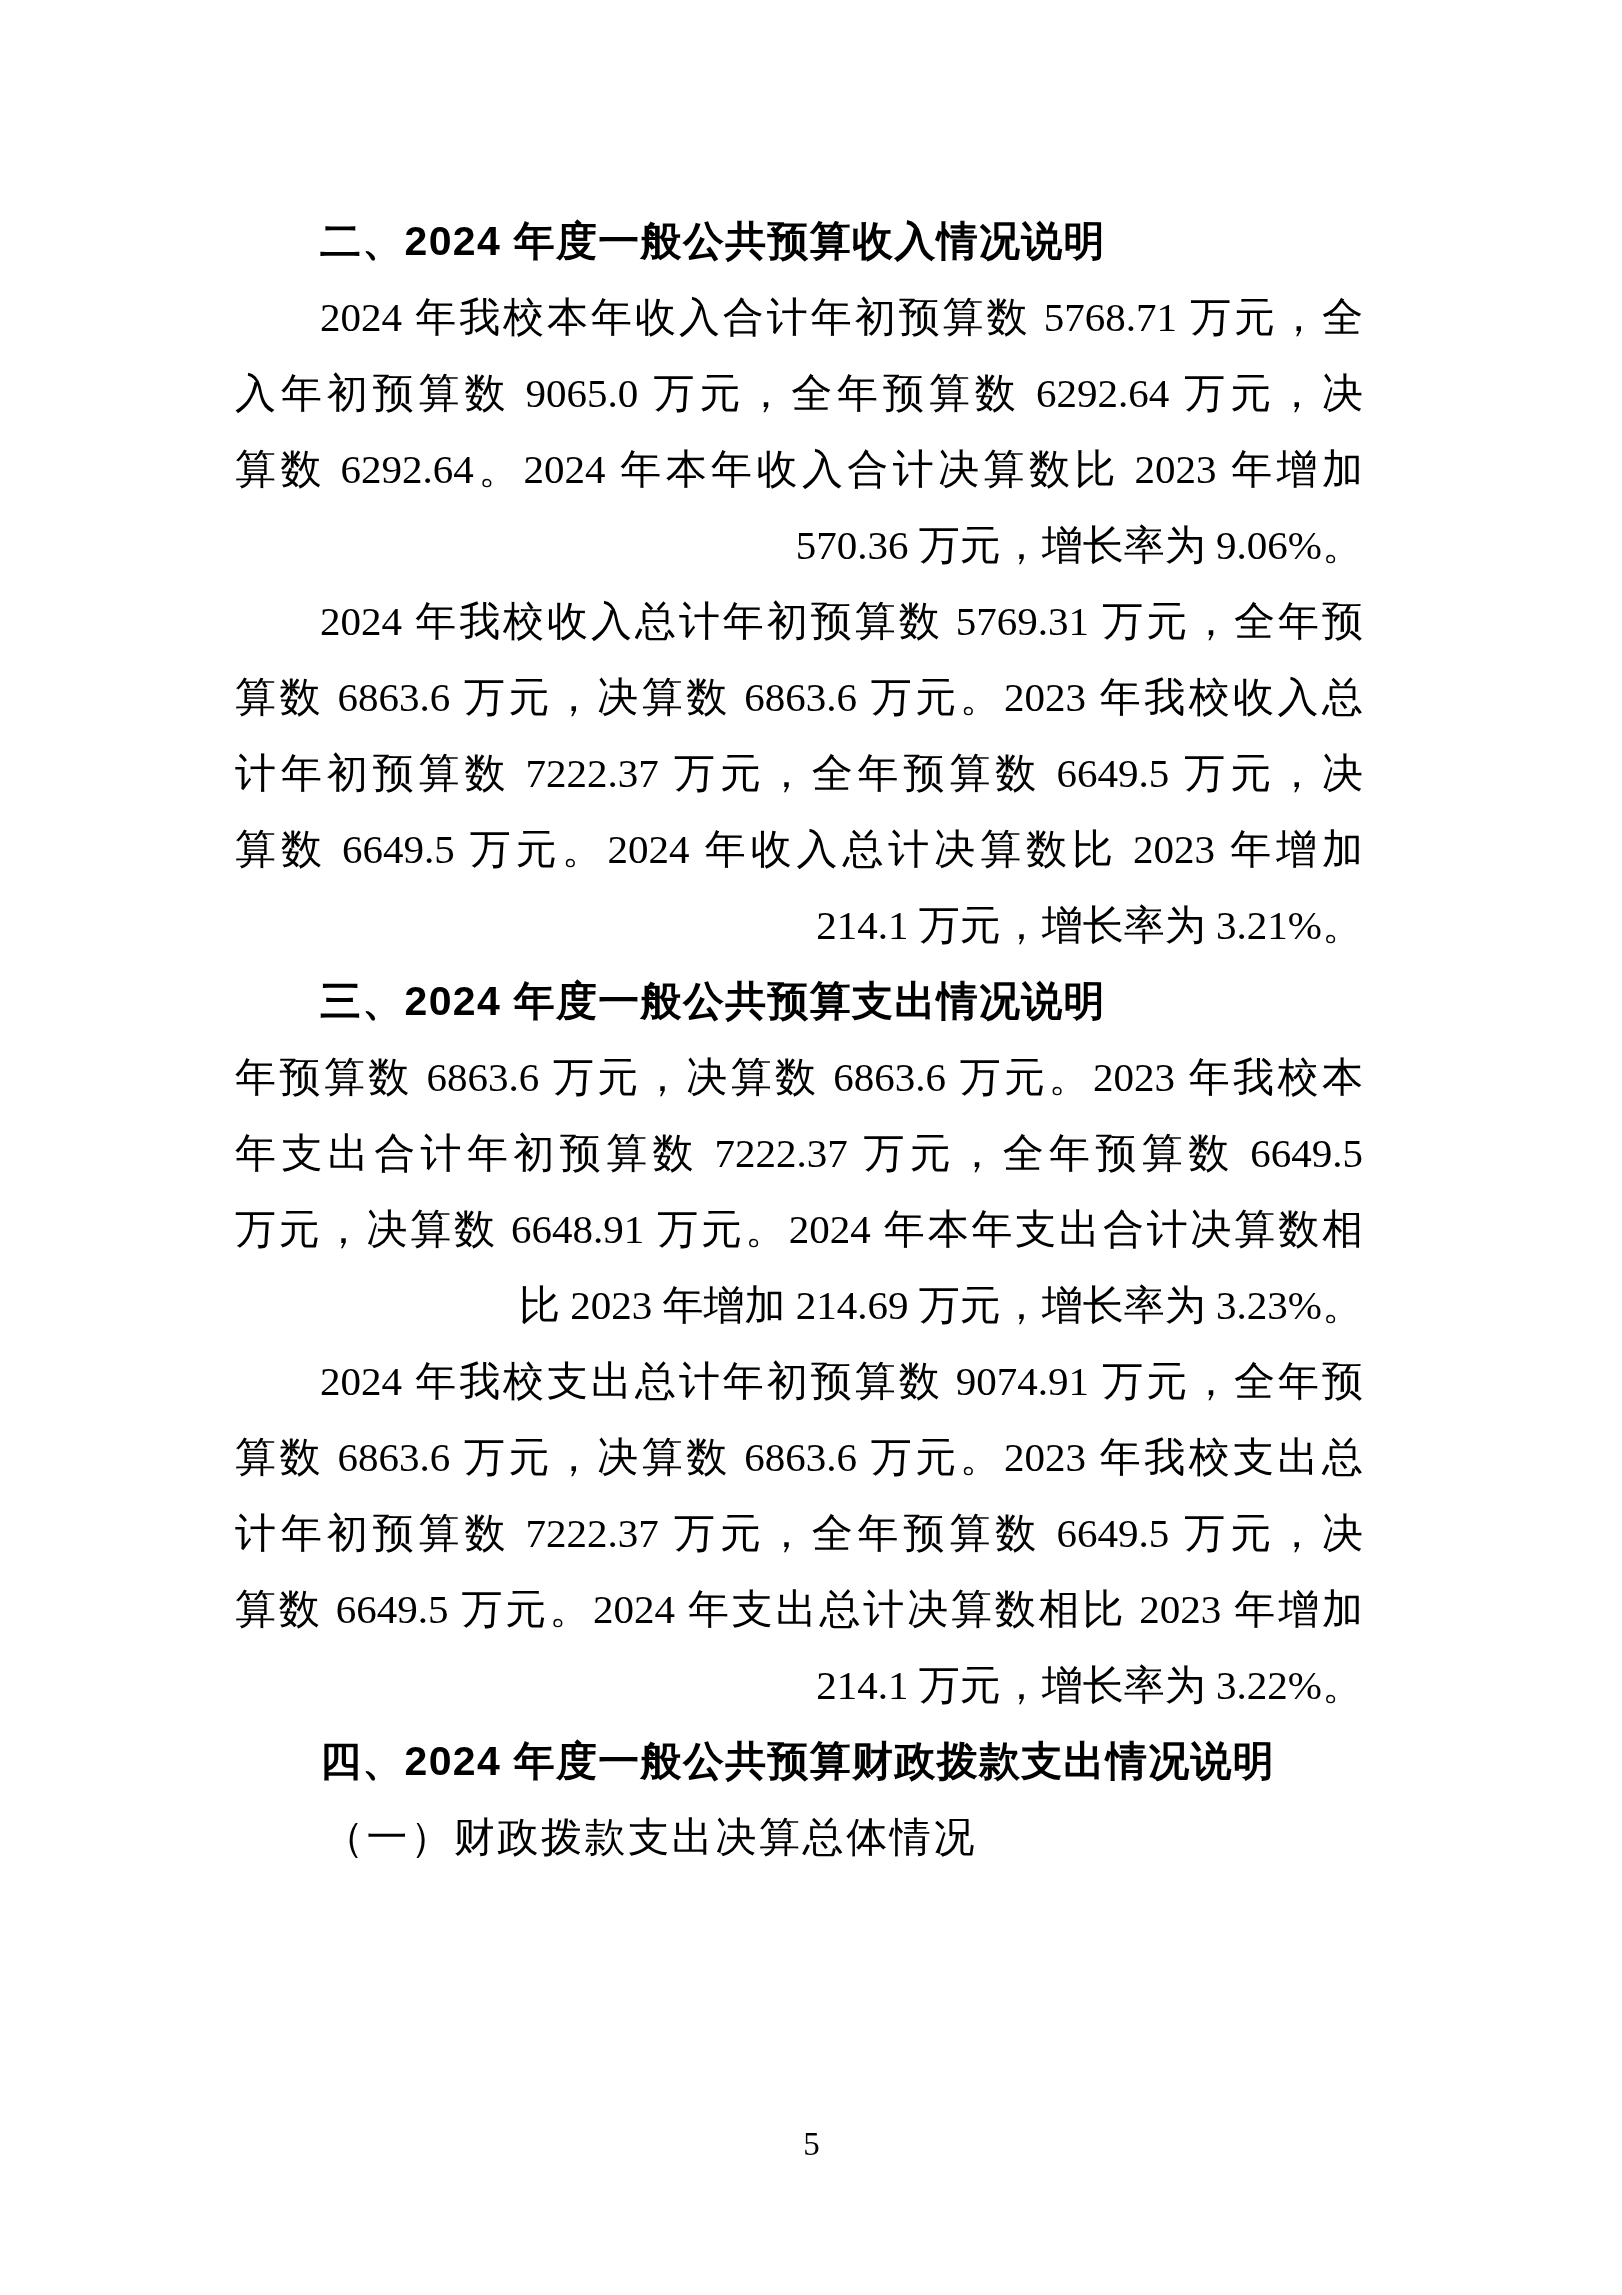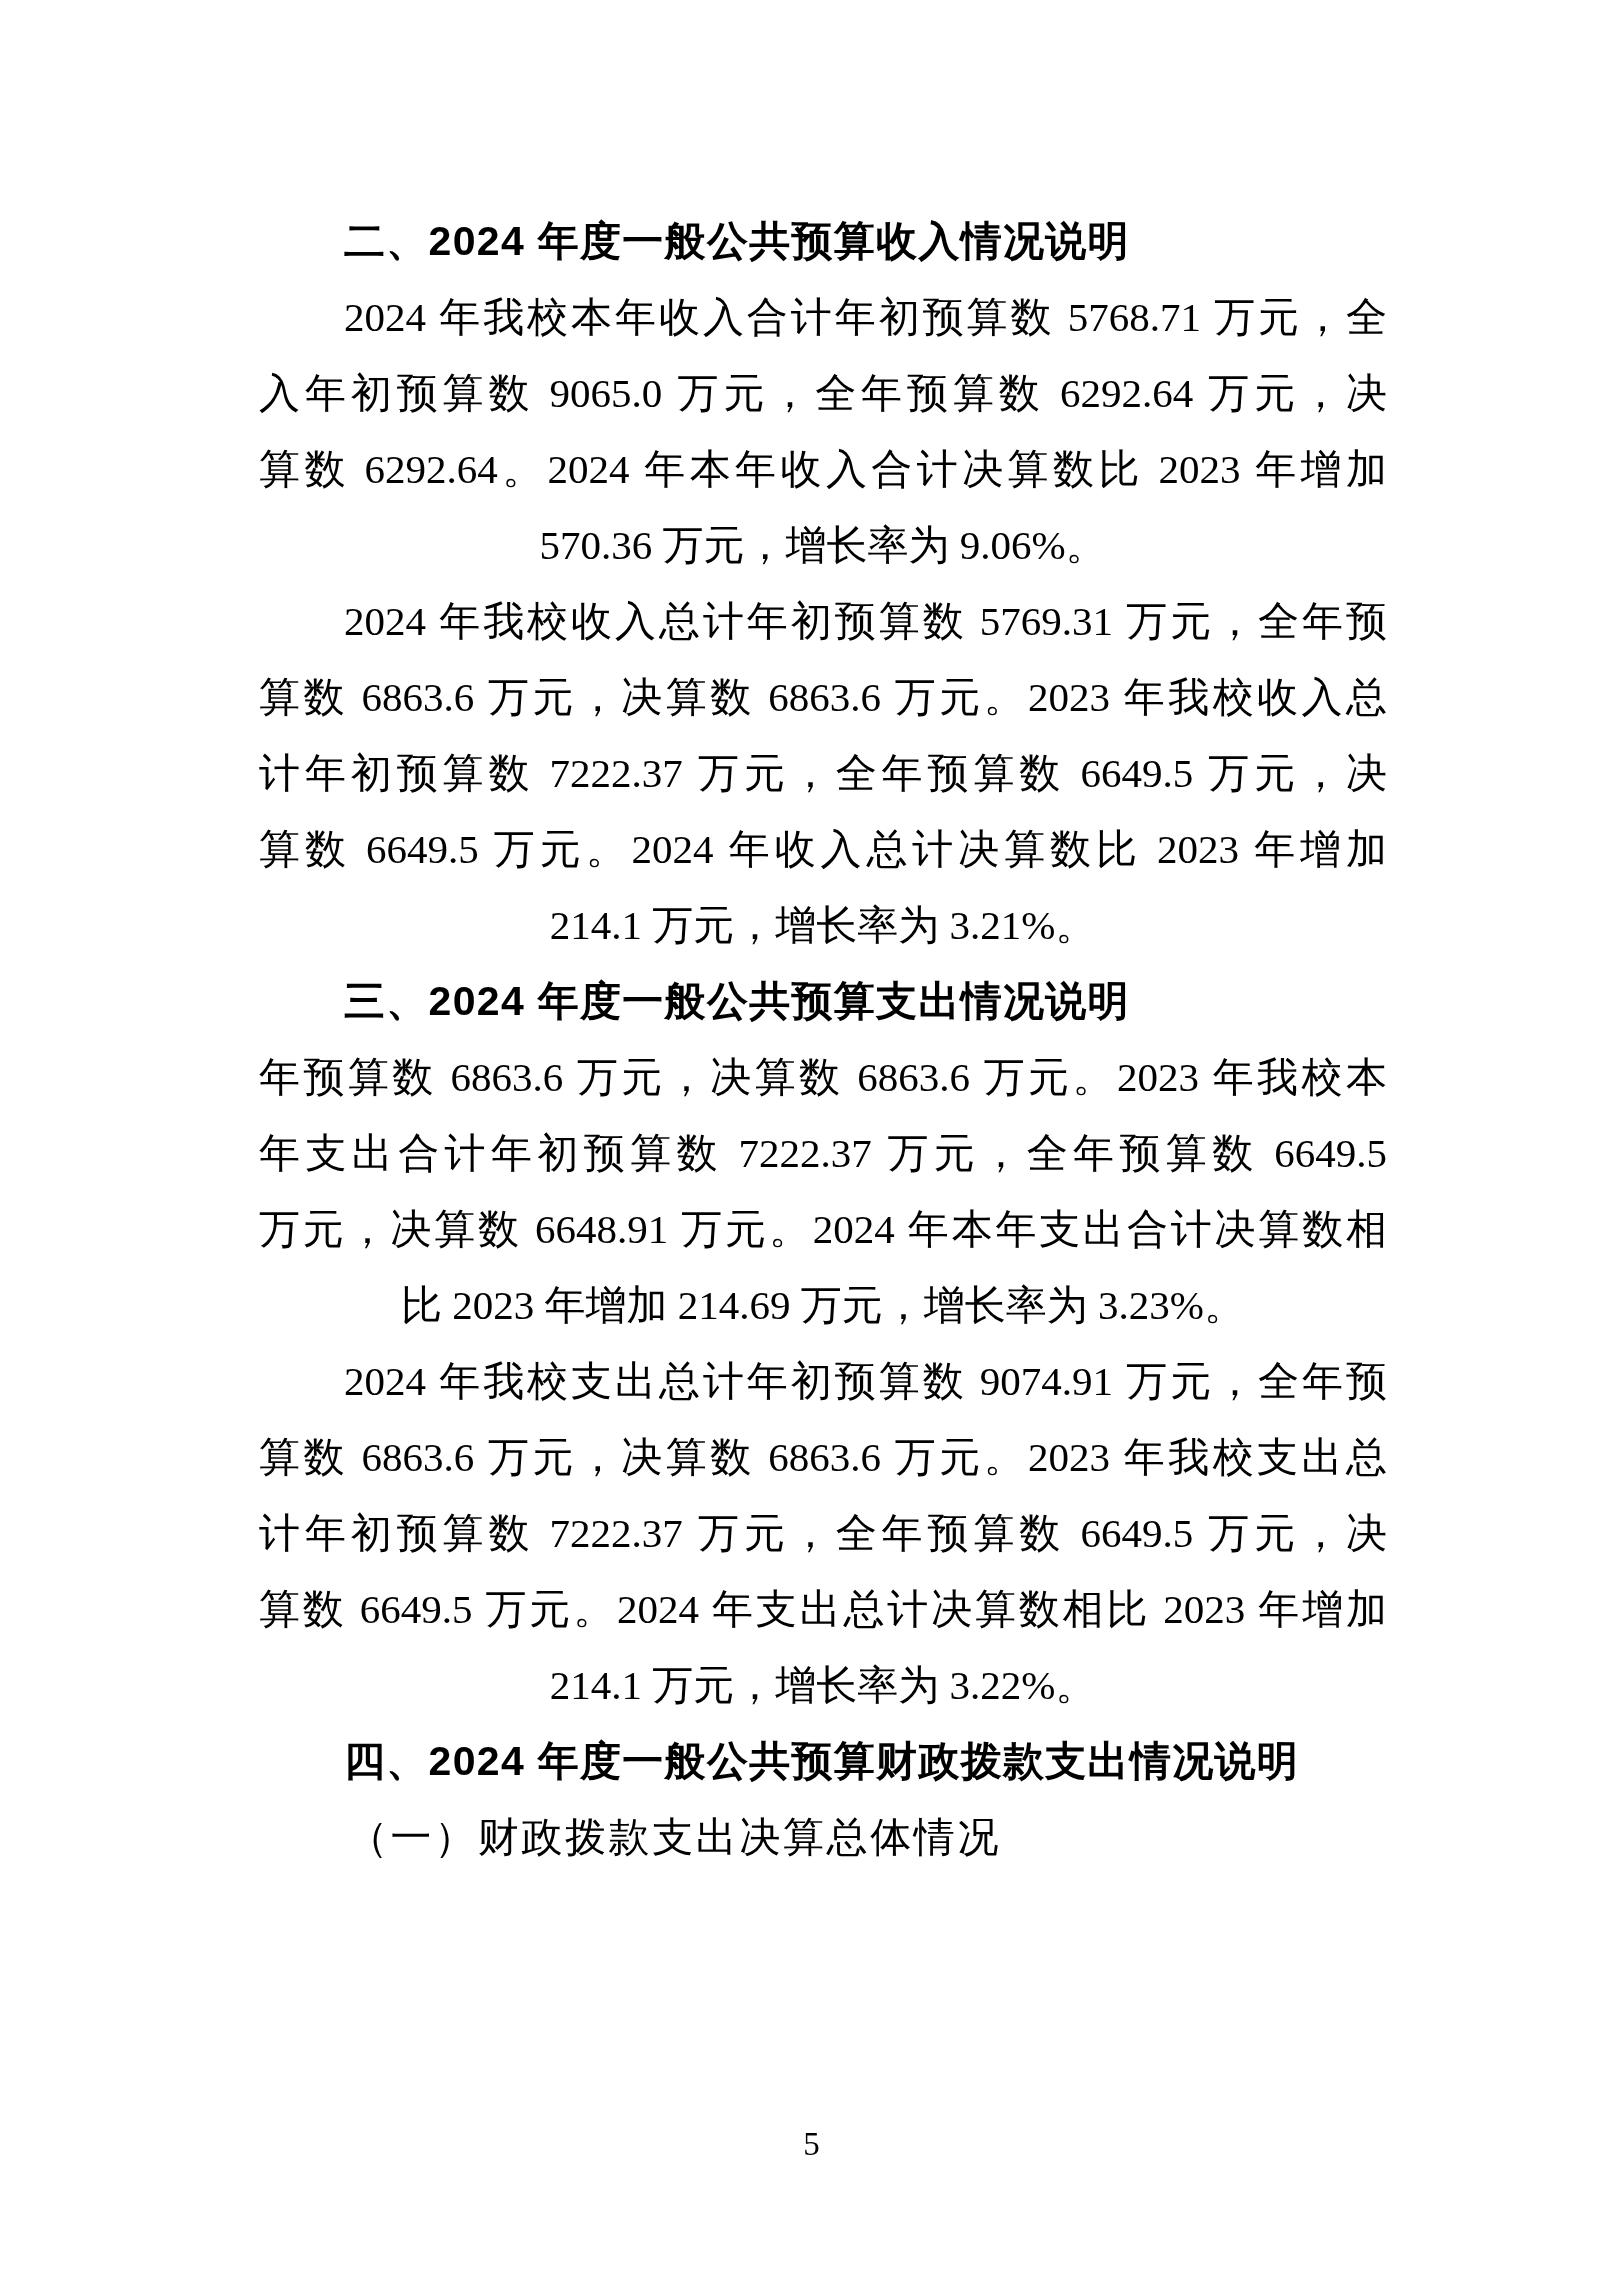--- a/index.html
+++ b/index.html
@@ -5,21 +5,21 @@
   html,body{margin:0;padding:0;background:#ffffff;}
   .page{
     position:relative;
     width:1623px;
     height:2295px;
     background:#ffffff;
     overflow:hidden;
   }
   .text-block{
     position:absolute;
-    left:259px;
+    left:235px;
     top:203px;
     width:1128px;
     color:#000000;
     font-family:"Liberation Serif","DejaVu Serif",serif;
     font-size:41px;
     line-height:76px;
   }
   .line{min-height:76px;}
   .heading{
     font-family:"Liberation Sans","DejaVu Sans",sans-serif;
@@ -30,21 +30,21 @@
   .first{
     padding-left:85px;
     text-align:justify;
     text-align-last:justify;
   }
   .cont{
     text-align:justify;
     text-align-last:justify;
   }
   .plast{
-    text-align:center;
+    text-align:right;
   }
   .sub{
     padding-left:88px;
     letter-spacing:2.6px;
   }
   .page-num{
     position:absolute;
     top:2125px;
     left:0;
     width:1623px;

